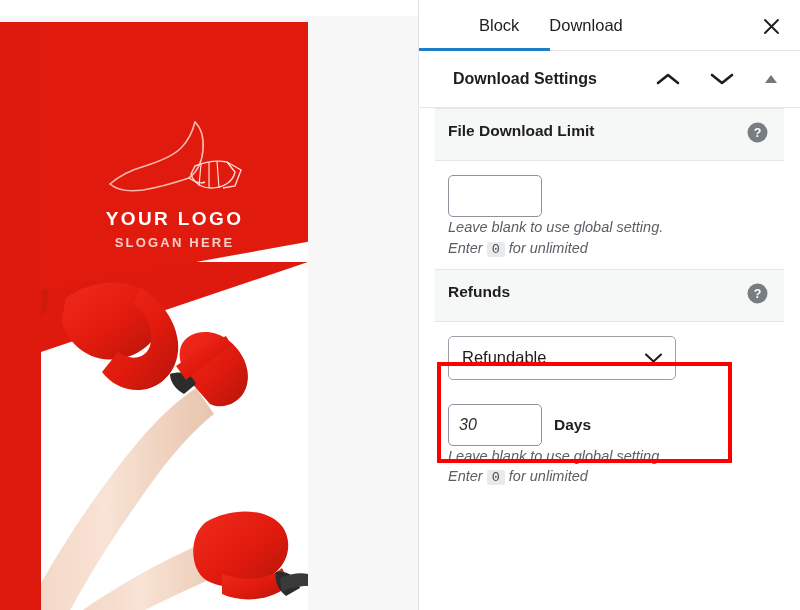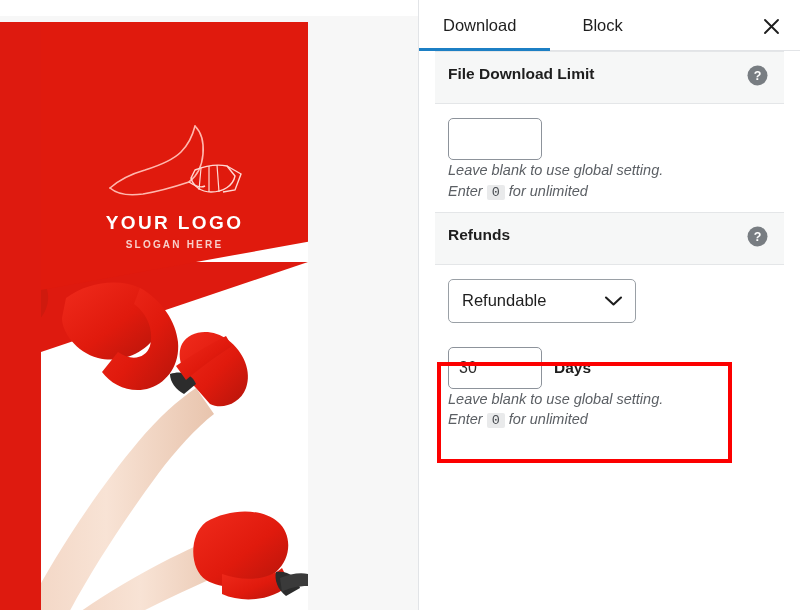--- a/index.html
+++ b/index.html
@@ -35,21 +35,21 @@
     position: absolute; left: 41px; top: 0; width: 267px; height: 250px;
     display: flex; flex-direction: column; align-items: center; justify-content: flex-end;
     padding-bottom: 22px;
   }
   .shoe-mark { width: 140px; height: 82px; margin-bottom: 10px; }
   .logo-title {
     color: #ffffff; font-size: 19px; font-weight: 700; letter-spacing: 2.4px;
     font-family: "Liberation Sans", sans-serif;
   }
   .logo-slogan {
-    color: #f7cfca; font-size: 10px; font-weight: 600; letter-spacing: 2.2px;
+    color: #f7cfca; font-size: 13px; font-weight: 600; letter-spacing: 2.2px;
     margin-top: 5px;
   }
   
   .photo-lower { position: absolute; left: 0; top: 0; width: 308px; height: 604px; }
 
   
   .panel {
     position: absolute; left: 418px; top: 0; width: 382px; height: 610px;
     background: #ffffff; border-left: 1px solid #e2e4e7;
   }
@@ -92,36 +92,36 @@
     min-height: 44px;
   }
   .sect-head-label { font-size: 15.5px; font-weight: 700; color: #1e1e1e; }
   .help-icon { margin-left: auto; cursor: pointer; }
 
   .field { padding: 14px 16px 10px 29px; }
   .field-label { font-size: 15.5px; font-weight: 700; color: #1e1e1e; margin-bottom: 9px; }
   .text-input {
     width: 94px; height: 42px; border: 1px solid #8d939b; border-radius: 5px;
     background: #fff; font-size: 16px; color: #2b2b2b; padding: 0 10px;
-    font-family: "Liberation Sans", sans-serif; outline: none;
+    font-family: "Liberation Sans", sans-serif; outline: none; font-style: italic;
   }
   .input-row { display: flex; align-items: center; gap: 12px; }
   .unit-label { font-size: 15.5px; font-weight: 700; color: #1e1e1e; }
   .hint {
     font-size: 14.5px; font-style: italic; color: #5b5f64; line-height: 1.42;
     margin-top: 0; max-width: 310px;
   }
   .code-chip {
     background: #e9eaeb; font-family: "Liberation Mono", monospace;
     font-style: normal; padding: 0 5px; border-radius: 2px; font-size: 13.5px;
     color: #4a4e53;
   }
 
   .select-box {
-    position: relative; width: 188px; height: 44px;
+    position: relative; width: 228px; height: 44px;
     border: 1px solid #9aa0a6; border-radius: 5px; background: #fff;
     display: flex; align-items: center; padding: 0 13px; cursor: pointer;
   }
   .select-value { font-size: 16.5px; color: #1e1e1e; }
   .select-chevron { position: absolute; right: 12px; top: 50%; transform: translateY(-50%); }
 
   
   .annotation-box {
     position: absolute; left: 437px; top: 362px; width: 295px; height: 101px;
     border: 4px solid #fc0000; pointer-events: none; z-index: 20;
@@ -196,30 +196,50 @@
         </svg>
         <div class="logo-title">YOUR LOGO</div>
         <div class="logo-slogan">SLOGAN HERE</div>
       </div>
     </div>
   </div>
 
   <div class="panel">
 
     <div class="tabbar">
+      <div class="tab tab-block">Block</div>
       <div class="tab tab-download">Download</div>
-      <div class="tab tab-block">Block</div>
       <div class="close-btn">
         <svg width="17" height="17" viewBox="0 0 17 17">
           <path d="M2,2 L15,15 M15,2 L2,15" stroke="#1e1e1e" stroke-width="1.9" stroke-linecap="round"></path>
         </svg>
       </div>
       <div class="tab-underline"></div>
     </div>
 
+    <div class="settings-header">
+      <div class="settings-title">Download Settings</div>
+      <div class="hdr-icons">
+        <div class="icon-btn">
+          <svg width="24" height="14" viewBox="0 0 24 14">
+            <path d="M2,11 L12,3 L22,11" stroke="#1e1e1e" stroke-width="2.6" fill="none" stroke-linecap="round" stroke-linejoin="round"></path>
+          </svg>
+        </div>
+        <div class="icon-btn">
+          <svg width="24" height="14" viewBox="0 0 24 14">
+            <path d="M2,3 L12,11 L22,3" stroke="#1e1e1e" stroke-width="2.6" fill="none" stroke-linecap="round" stroke-linejoin="round"></path>
+          </svg>
+        </div>
+        <div class="icon-btn">
+          <svg width="14" height="10" viewBox="0 0 14 10">
+            <path d="M7,1 L13,9 L1,9 Z" fill="#72777c"></path>
+          </svg>
+        </div>
+      </div>
+    </div>
 
     <div class="sect-head">
       <div class="sect-head-label">File Download Limit</div>
       <div class="help-icon">
         <svg width="21" height="21" viewBox="0 0 21 21">
           <circle cx="10.5" cy="10.5" r="10" fill="#787d82"></circle>
           <text x="10.5" y="15" text-anchor="middle" fill="#ffffff" font-size="12.5" font-weight="700" font-family="Liberation Sans, sans-serif">?</text>
         </svg>
       </div>
     </div>

